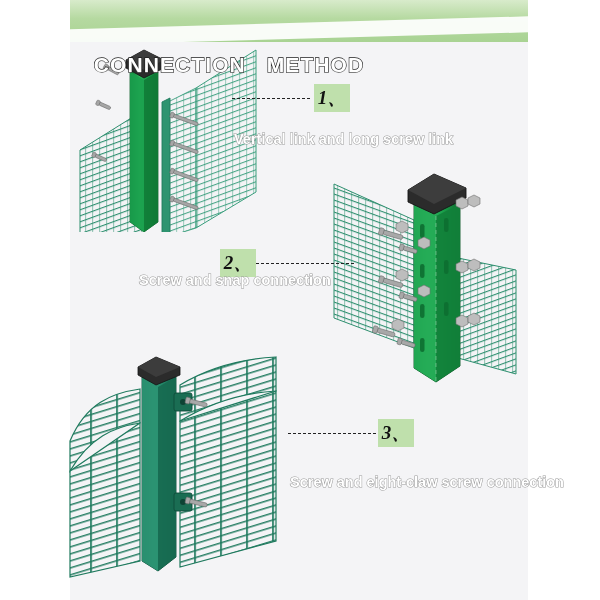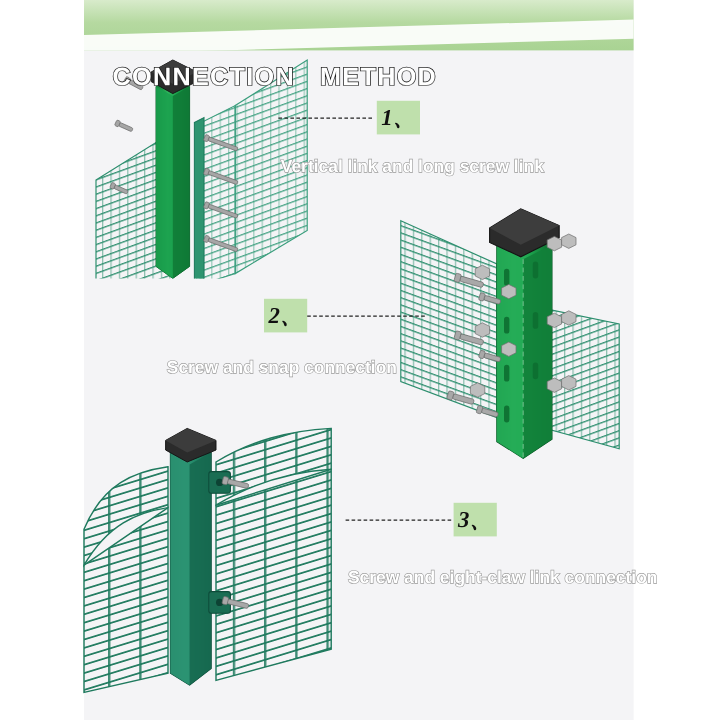--- a/index.html
+++ b/index.html
@@ -261,21 +261,21 @@
         <polygon points="126,150 132,147 138,150 138,156 132,159 126,156"></polygon>
         <polygon points="138,148 144,145 150,148 150,154 144,157 138,154"></polygon>
       </g>
     </svg>
   </div>
 
   <div class="numchip" style="left:220px;top:249px;width:36px;height:28px;">2、</div>
 
   <div class="leader" style="left:256px;top:263px;width:98px;"></div>
 
-  <div class="caption" style="left:129px;top:299px;padding-left:10px;">Screw and snap connection</div>
+  <div class="caption" style="left:129px;top:272px;padding-left:10px;">Screw and snap connection</div>
 
   <div class="diagram" style="left:64px;top:345px;">
     <svg width="250" height="235" viewBox="0 0 250 235">
       <defs>
         <linearGradient id="postg3" x1="0" y1="0" x2="1" y2="0">
           <stop offset="0%" stop-color="#176a50"></stop>
           <stop offset="35%" stop-color="#2f9a77"></stop>
           <stop offset="70%" stop-color="#1f7f62"></stop>
           <stop offset="100%" stop-color="#125743"></stop>
         </linearGradient>
@@ -332,15 +332,15 @@
             <rect x="-4" y="-1.2" width="4.4" height="6.4" rx="1.2"></rect>
           </g>
       </g>
     </svg>
   </div>
 
   <div class="leader" style="left:288px;top:433px;width:88px;"></div>
 
   <div class="numchip" style="left:378px;top:419px;width:36px;height:28px;">3、</div>
 
-  <div class="caption" style="left:290px;top:474px;">Screw and eight-claw link connection</div>
+  <div class="caption" style="left:290px;top:474px;">Screw and eight-claw screw connection</div>
 
 </div>
 
 </body></html>

